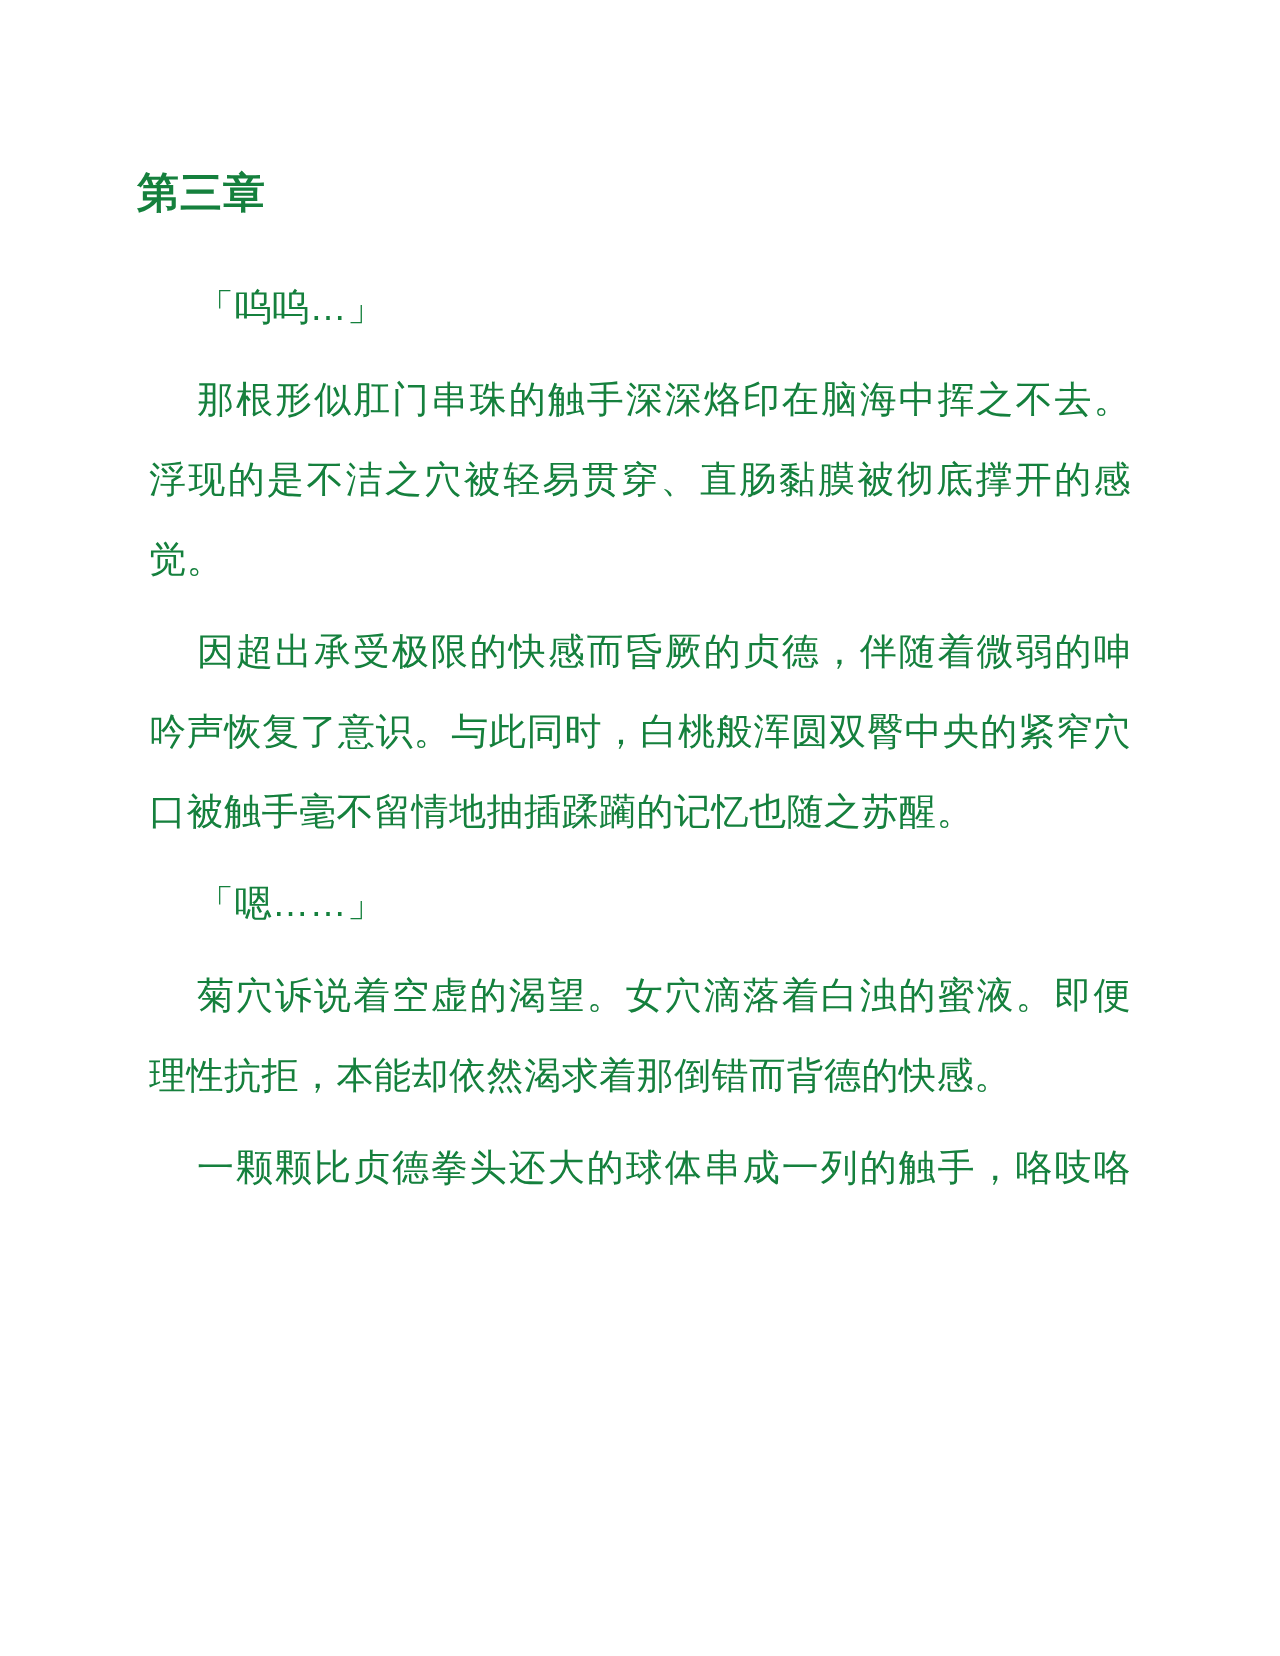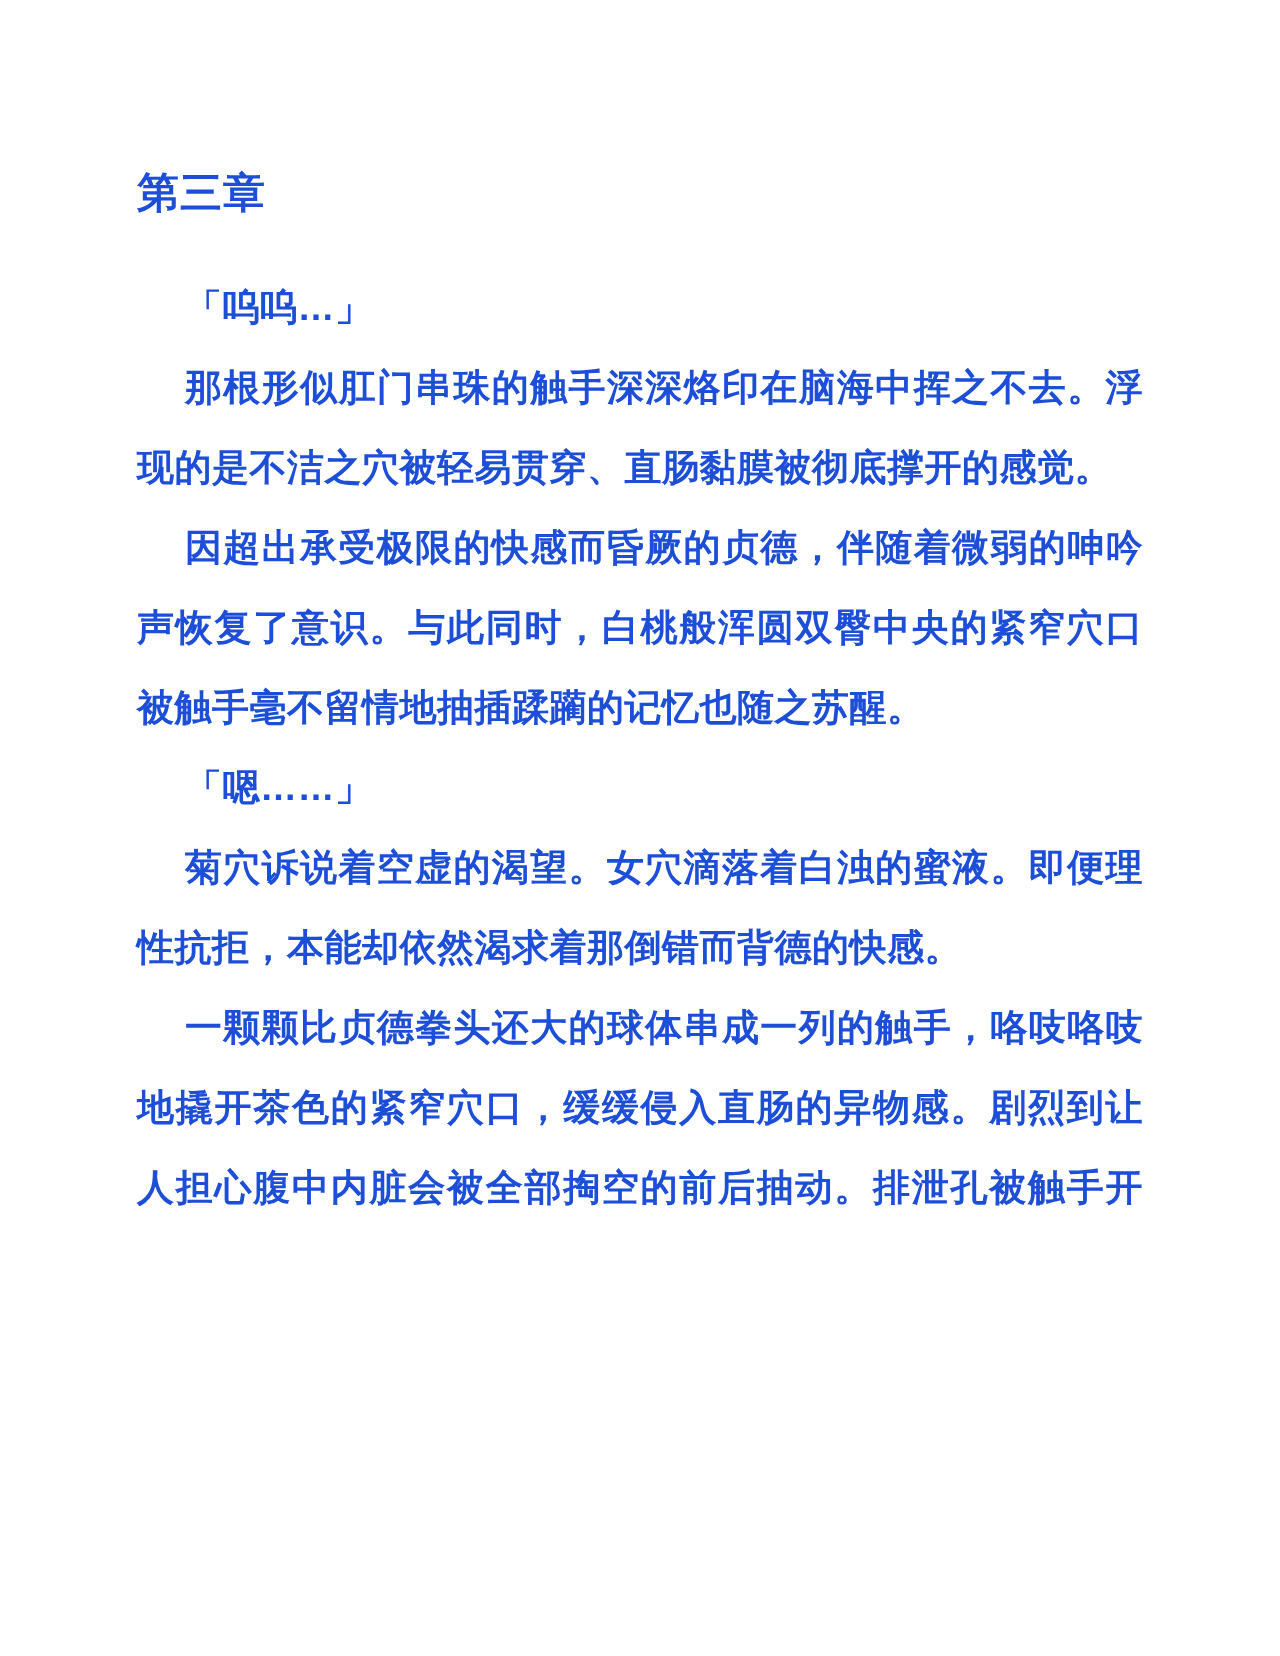--- a/index.html
+++ b/index.html
@@ -7,43 +7,43 @@
     padding: 0;
     background: #ffffff;
   }
   .page {
     position: relative;
     width: 1280px;
     height: 1206px;
     background: #ffffff;
     overflow: hidden;
     font-family: "Liberation Sans", sans-serif;
-    color: #1d4ed8;
+    color: #15803d;
   }
   .content {
     position: absolute;
     left: 137px;
     top: 0;
     width: 1006px;
   }
   .chapter-title {
     margin: 168px 0 0 0;
     font-size: 42px;
     line-height: 50px;
     font-weight: 700;
     letter-spacing: 1px;
   }
   .body-text {
     margin-top: 50px;
   }
   .body-text p {
-    margin: 0;
+    margin: 12px;
     font-size: 37px;
     line-height: 80px;
-    font-weight: 700;
+    font-weight: 400;
     text-align: justify;
     text-indent: 48px;
     letter-spacing: 0.5px;
   }
 </style>
 </head>
 <body>
 
 <div class="page">
   <div class="content">

